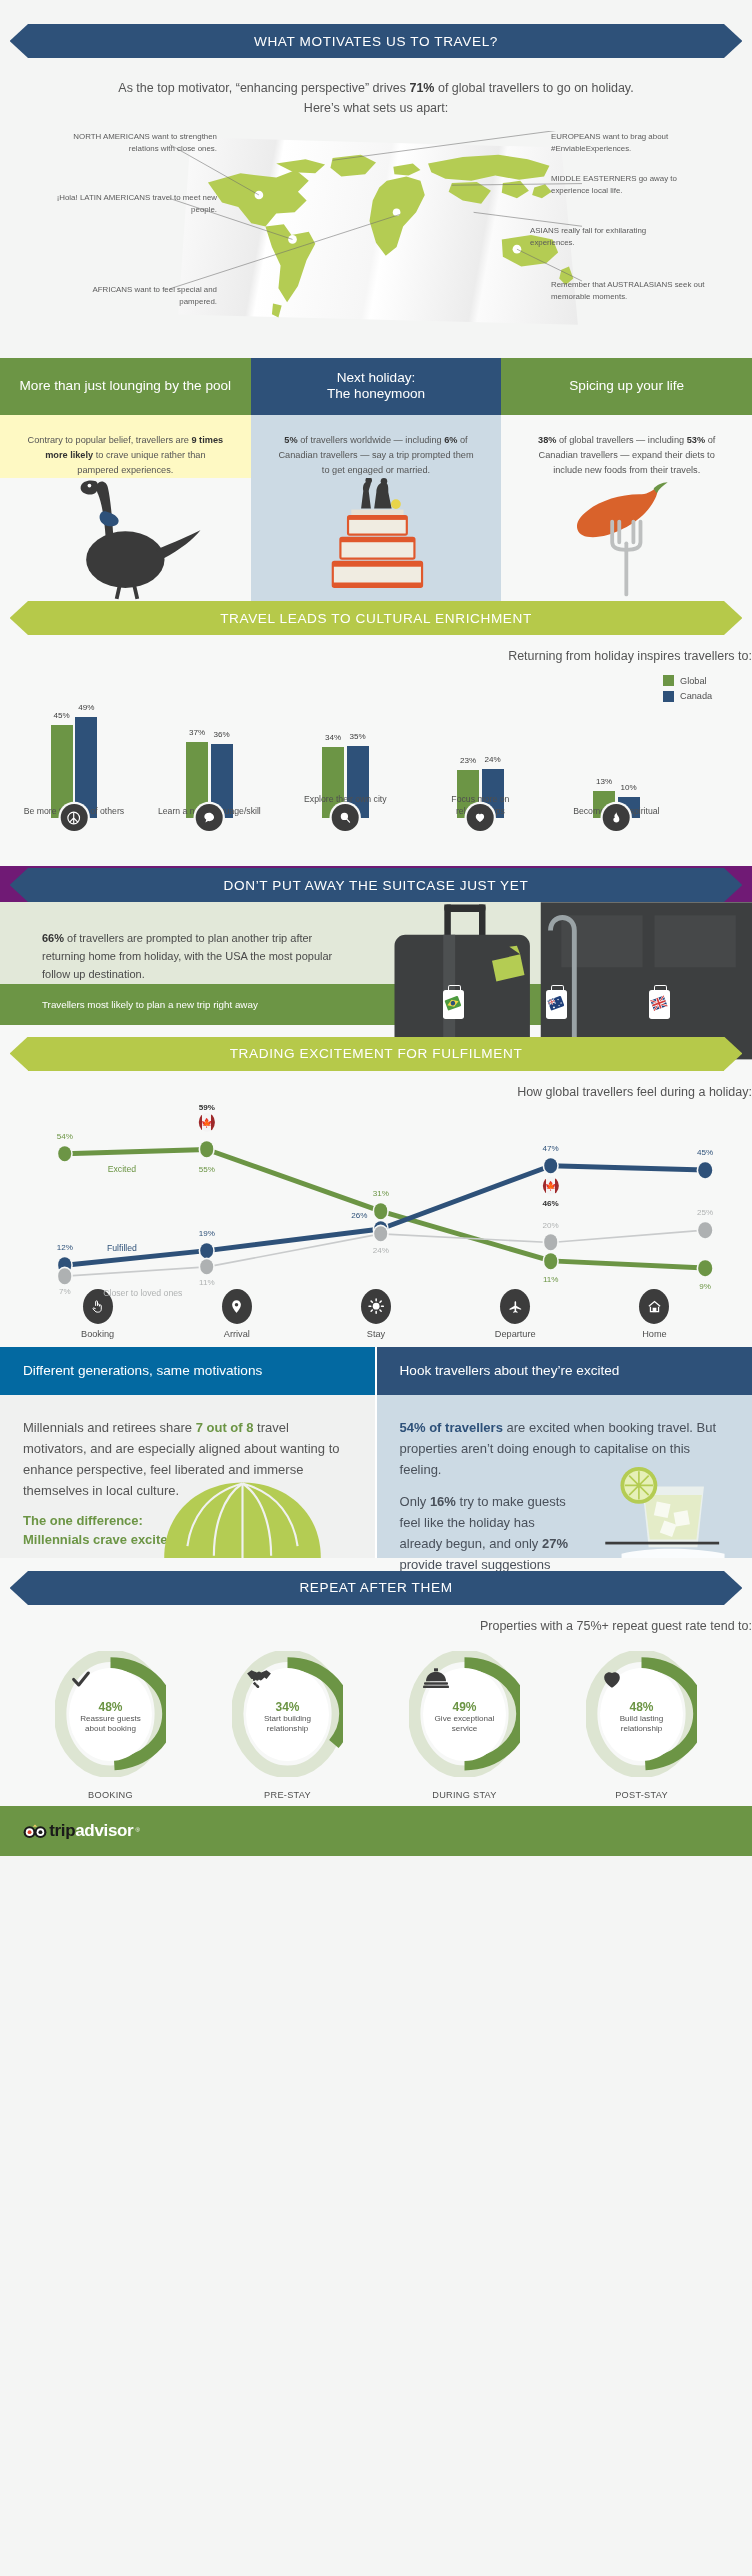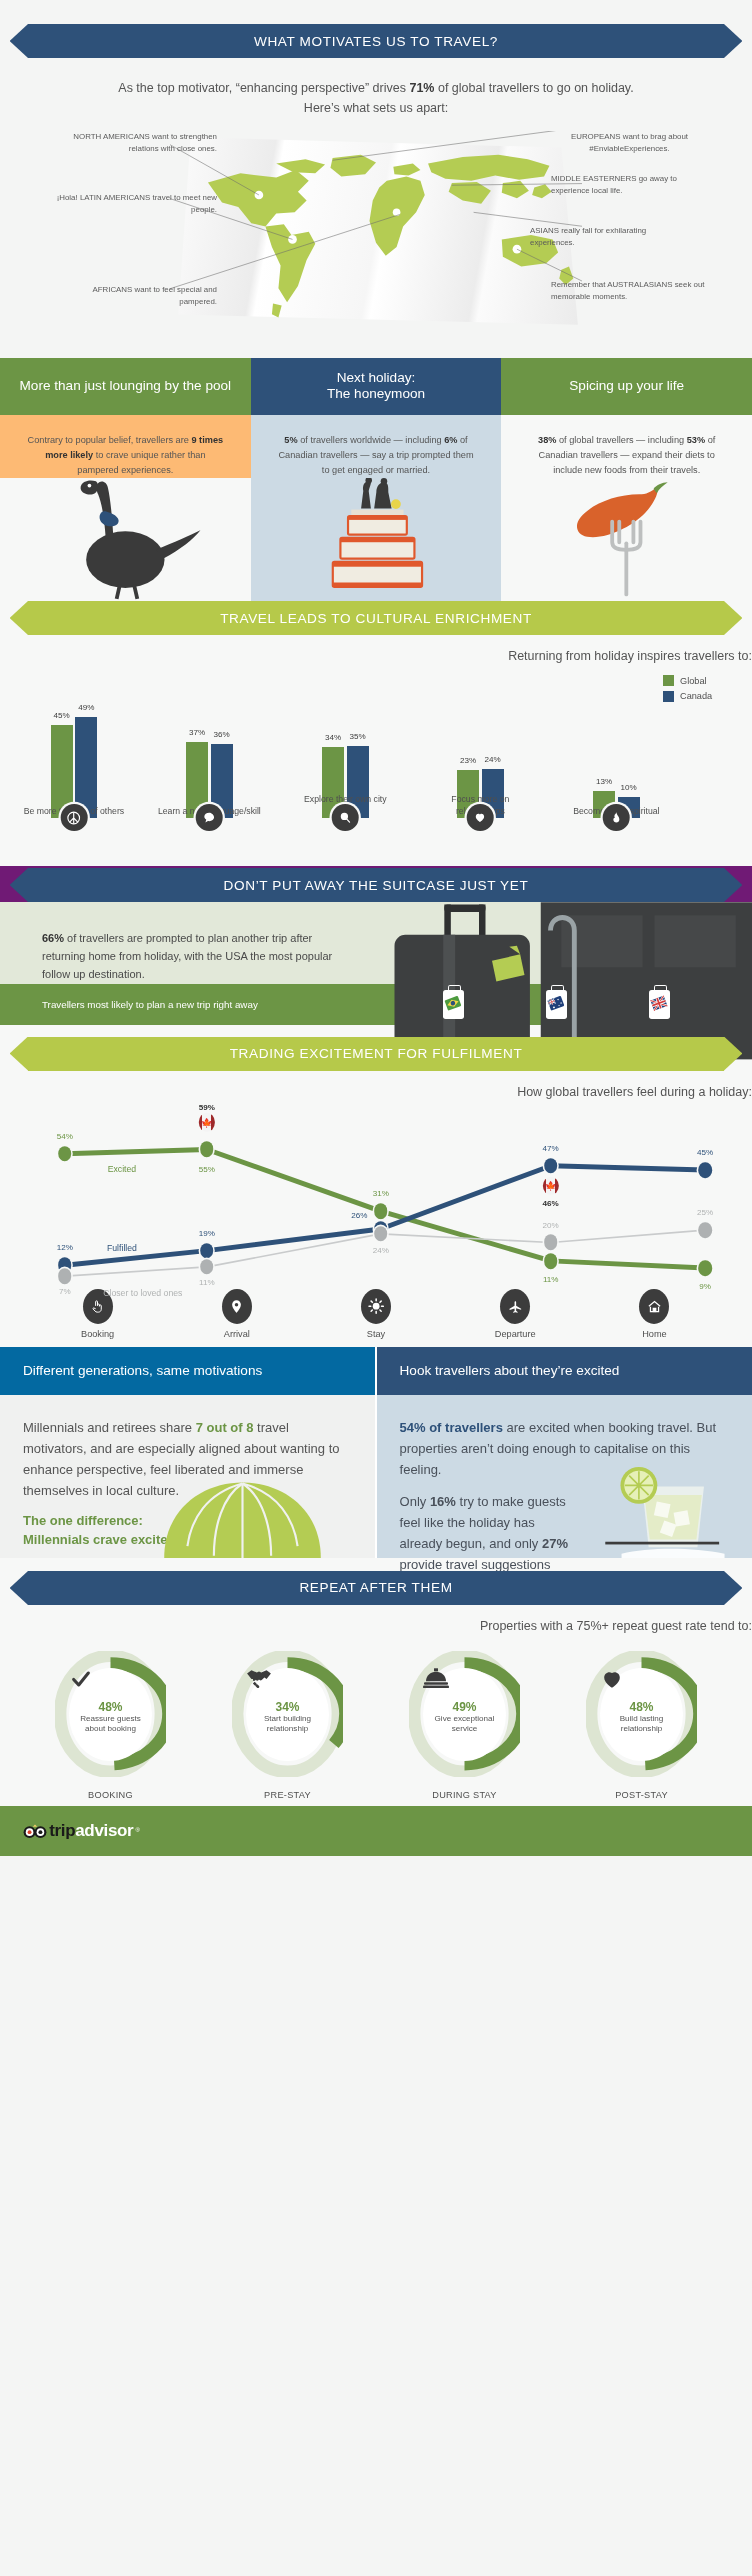--- a/index.html
+++ b/index.html
@@ -51,21 +51,21 @@
   
   .panels{ display:flex; margin-top:3.3px; }
   .panel{ flex:1; position:relative; }
   .panel .phead{ height:57px; display:flex; align-items:center; justify-content:center;
      text-align:center; color:#fff; font-size:13.6px; line-height:1.25; font-weight:300; padding:0 11px;}
   .panel.green .phead{ background:#6c9545; }
   .panel.navy  .phead{ background:#2e5179; }
   .panel .pbody{ padding:18.4px 24px 0; text-align:center; font-size:9.2px;
                  line-height:1.62; color:#555; font-weight:300; min-height:60px;}
   .panel .pbody b{ font-weight:700; color:#333; }
-  .panel.green .pbody{ background:#fdba74; }
+  .panel.green .pbody{ background:#fef9c3; }
   .panel.navy  .pbody{ background:#ccdae4; }
   .panel .pill{ position:relative; height:123px; }
   .panel.green .pill, .panel.green2 .pill{ background:#f7f8f7; }
   .panel.navy  .pill{ background:#ccdae4; }
   .panel.green2 .phead{ background:#6c9545; }
   .panel.green2 .pbody{ background:#f7f8f7; }
 
   
   .sec-bars{ background:#f7f8f7; padding:0 0 14px; }
   .subhead{ text-align:right; font-size:12.5px; color:#545454; font-weight:300;
@@ -208,21 +208,21 @@
             <path d="M520 100 L840 96"></path>
             <path d="M560 150 L840 186"></path>
             <path d="M640 218 L840 316"></path>
           </g>
         </svg>
       </div>
 
       <div class="lbl r" style="left:54px; top:9.8px; width:163px;">NORTH AMERICANS want to strengthen relations with close ones.</div>
       <div class="lbl r" style="left:54px; top:71px; width:163px;">¡Hola! LATIN AMERICANS travel to meet new people.</div>
       <div class="lbl r" style="left:76px; top:163px; width:141px;text-align:right;">AFRICANS want to feel special and pampered.</div>
-      <div class="lbl l" style="left:551px; top:9.8px; width:157px;text-align:center;">EUROPEANS want to brag about #EnviableExperiences.</div>
+      <div class="lbl l" style="left:551px; top:9.8px; width:157px;">EUROPEANS want to brag about #EnviableExperiences.</div>
       <div class="lbl l" style="left:551px; top:52px; width:136px;">MIDDLE EASTERNERS go away to experience local life.</div>
       <div class="lbl l" style="left:530px; top:104px; width:152px;">ASIANS really fall for exhilarating experiences.</div>
       <div class="lbl l" style="left:551px; top:158px; width:157px;">Remember that AUSTRALASIANS seek out memorable moments.</div>
     </div>
   </div>
 
   <div class="panels">
 
     <div class="panel green">
       <div class="phead">More than just lounging by the pool</div>

